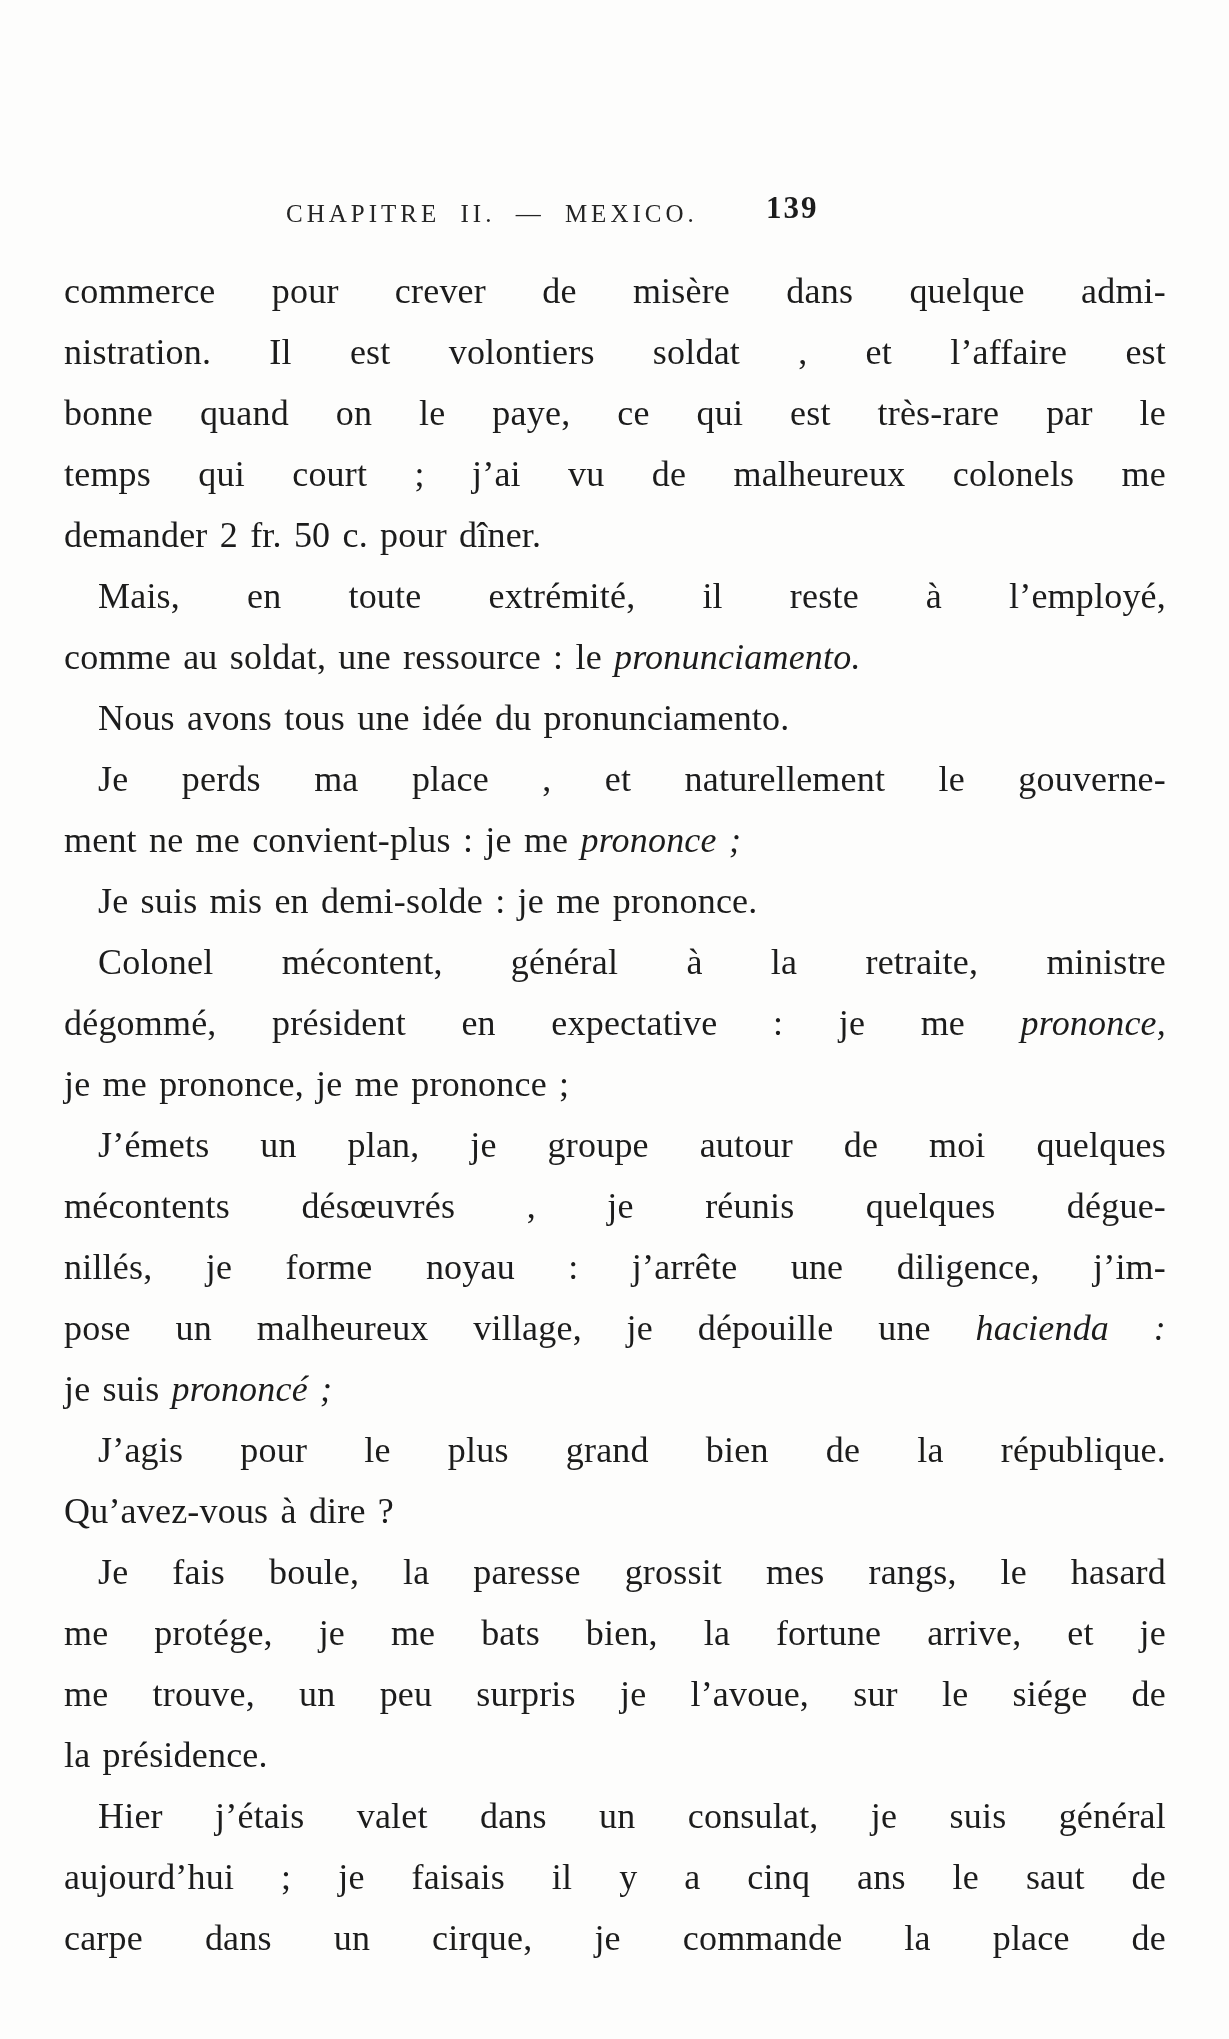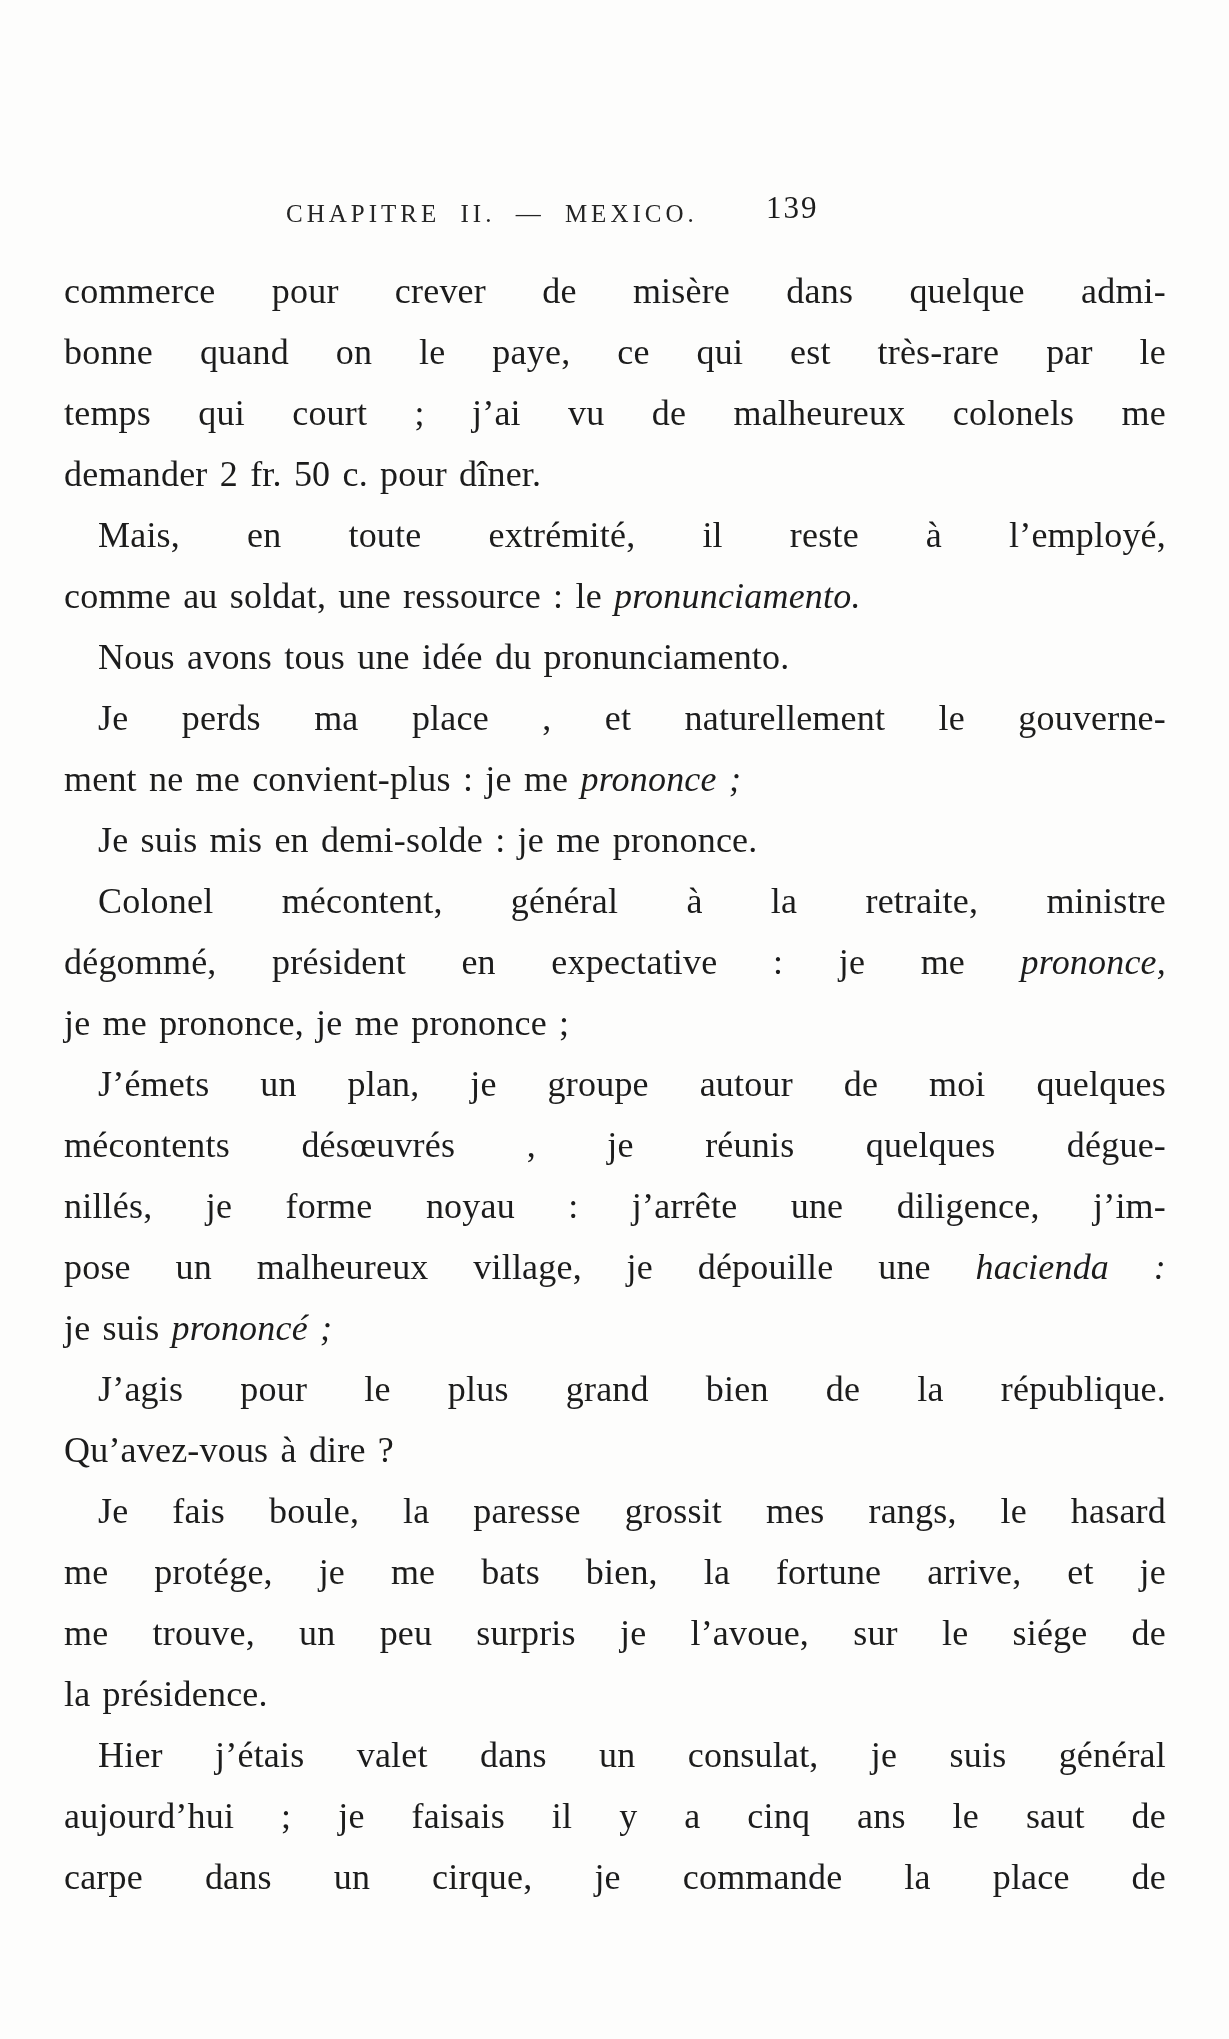--- a/index.html
+++ b/index.html
@@ -26,20 +26,21 @@
     color: #242424;
     text-align: right;
   }
   .folio {
     position: absolute;
     left: 766px;
     top: 190px;
     font-size: 31px;
     letter-spacing: 2px;
     color: #1c1c1c;
+    font-weight: bold;
   }
   .body-block {
     position: absolute;
     left: 64px;
     top: 261px;
     width: 1102px;
     font-size: 36px;
     line-height: 61px;
     word-spacing: 3px;
     letter-spacing: 0.2px;
@@ -56,20 +57,21 @@
 </style>
 </head>
 <body>
 
 <div class="page">
   <div class="running-header">CHAPITRE II. — MEXICO.</div>
   <div class="folio">139</div>
   <div class="body-block">
       <div class="para">
         <div class="line j"><span>commerce pour crever de misère dans quelque admi-</span></div>
+        <div class="line j"><span>nistration. Il est volontiers soldat , et l’affaire est</span></div>
         <div class="line j"><span>bonne quand on le paye, ce qui est très-rare par le</span></div>
         <div class="line j"><span>temps qui court ; j’ai vu de malheureux colonels me</span></div>
         <div class="line"><span>demander 2 fr. 50 c. pour dîner.</span></div>
       </div>
       <div class="para">
         <div class="line j first"><span>Mais, en toute extrémité, il reste à l’employé,</span></div>
         <div class="line"><span>comme au soldat, une ressource : le </span><em>pronunciamento.</em></div>
       </div>
       <div class="para">
         <div class="line first"><span>Nous avons tous une idée du pronunciamento.</span></div>

